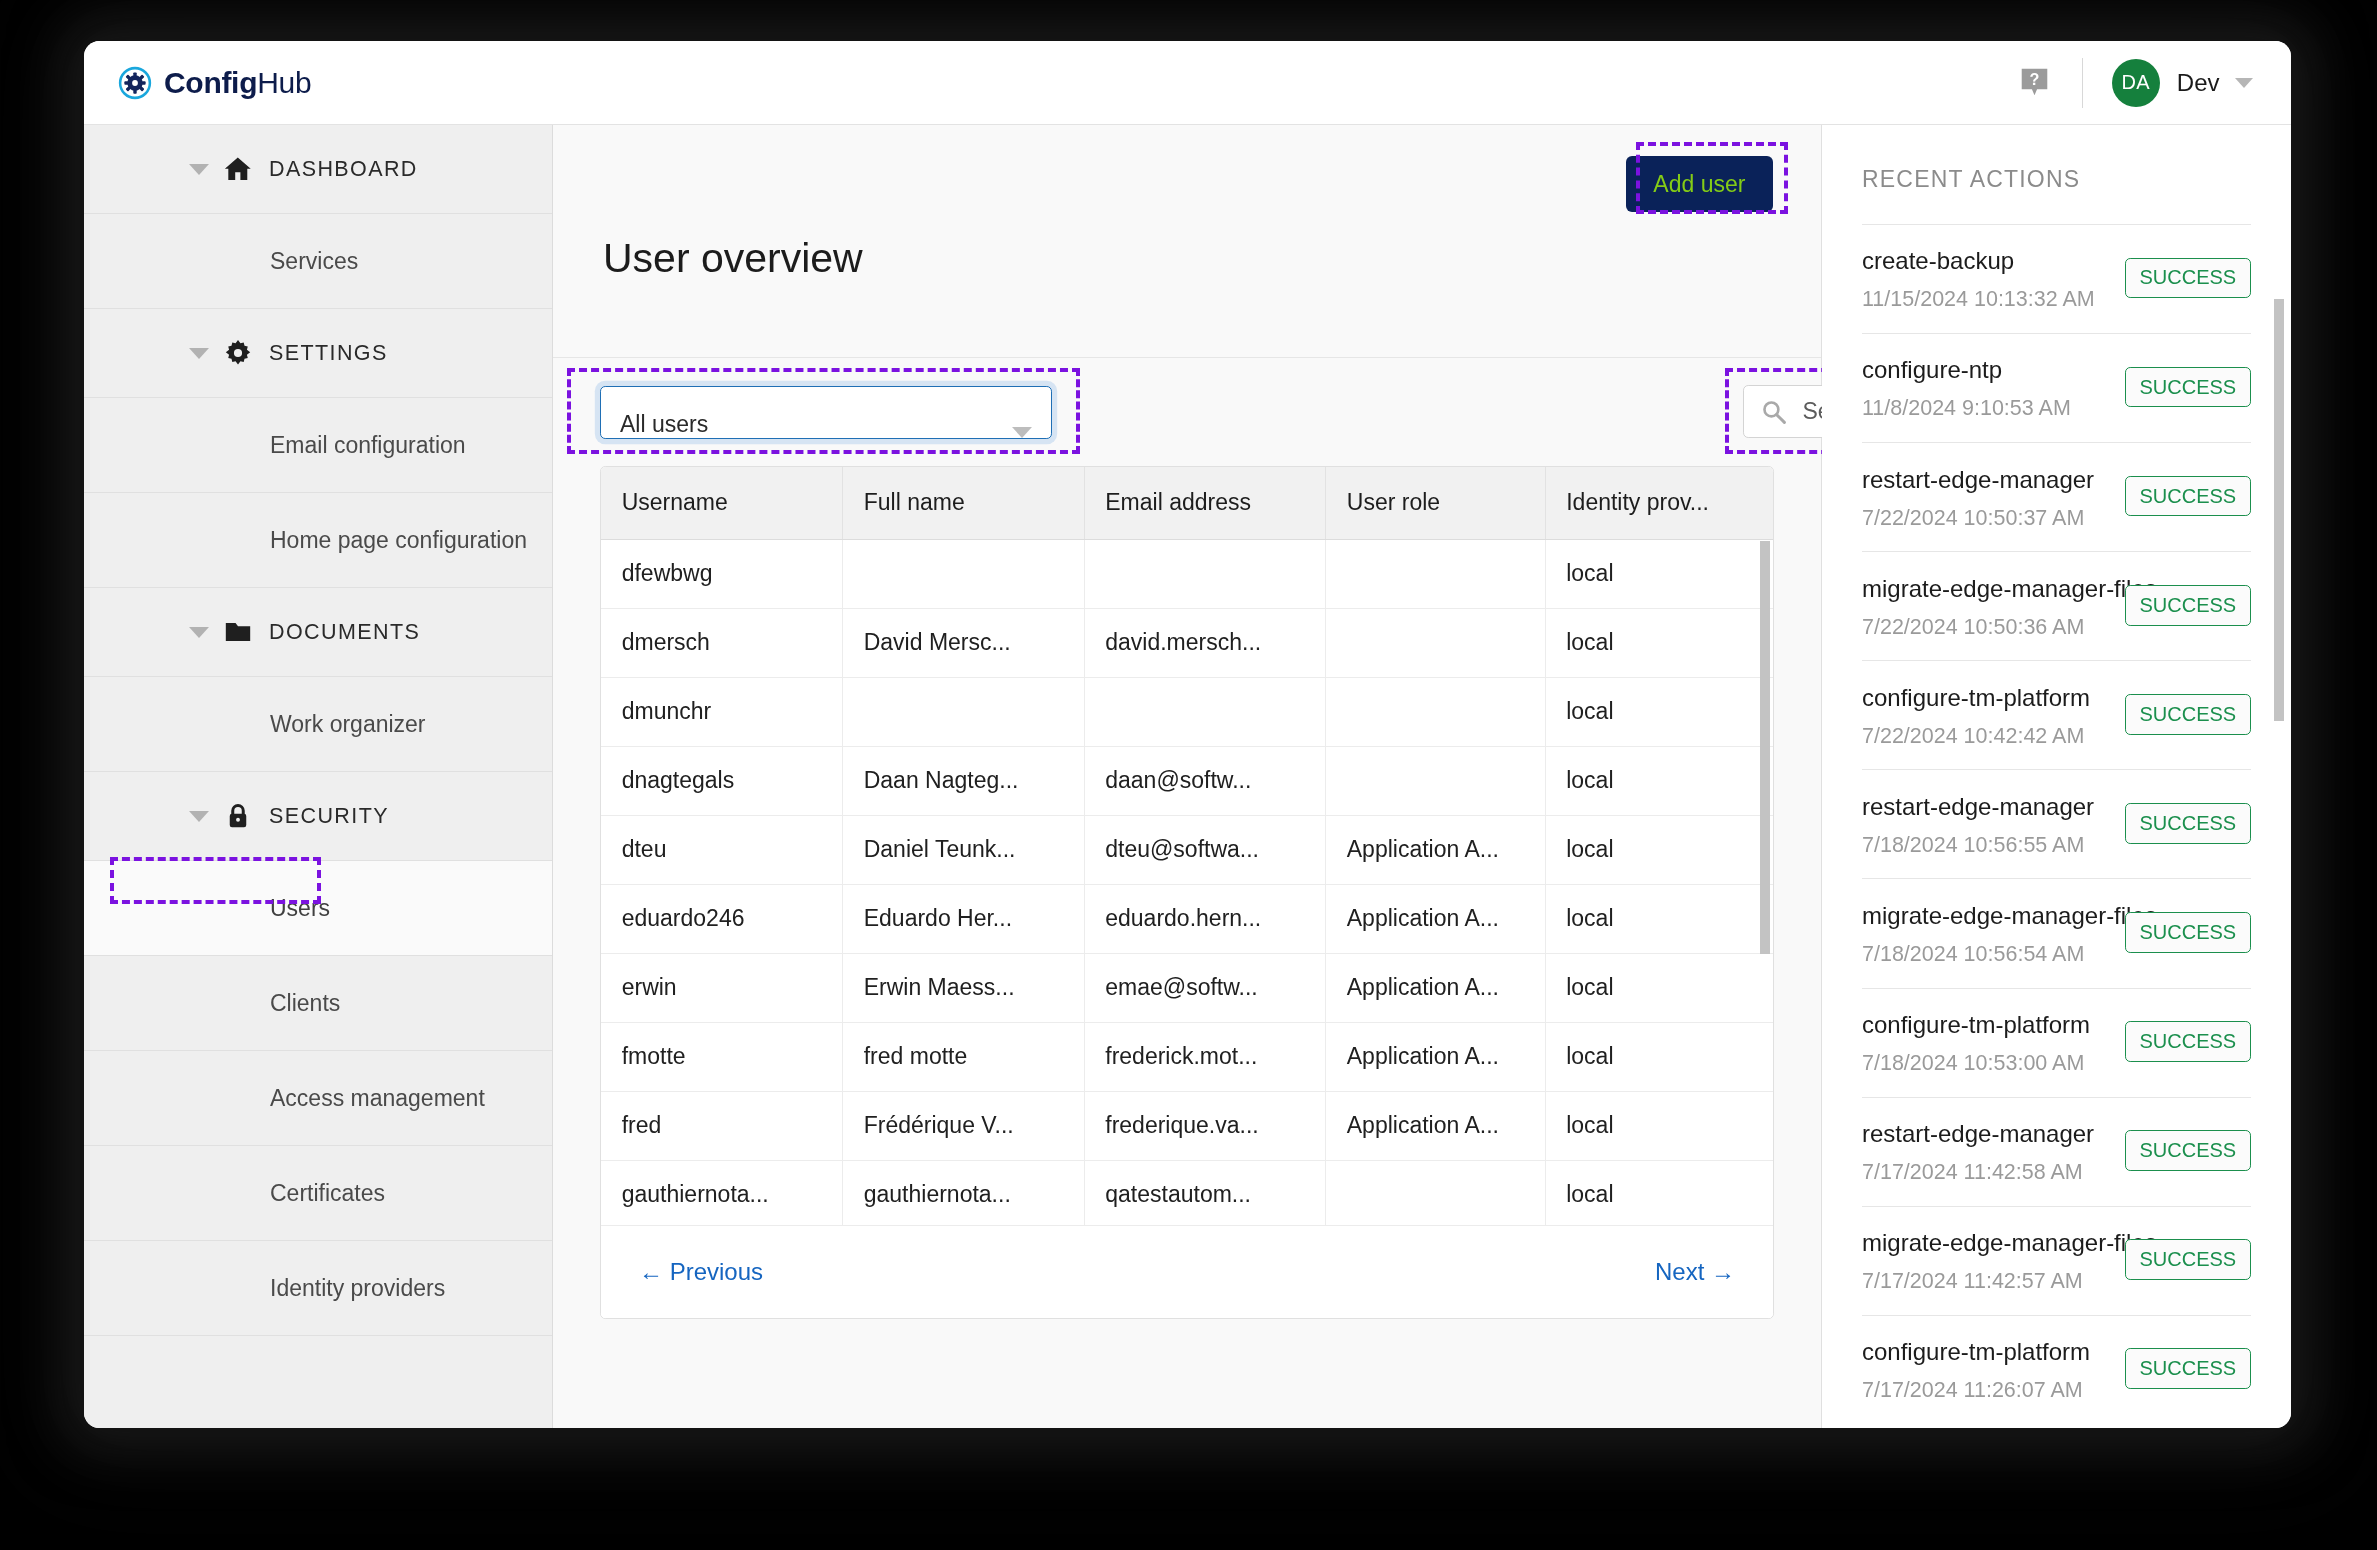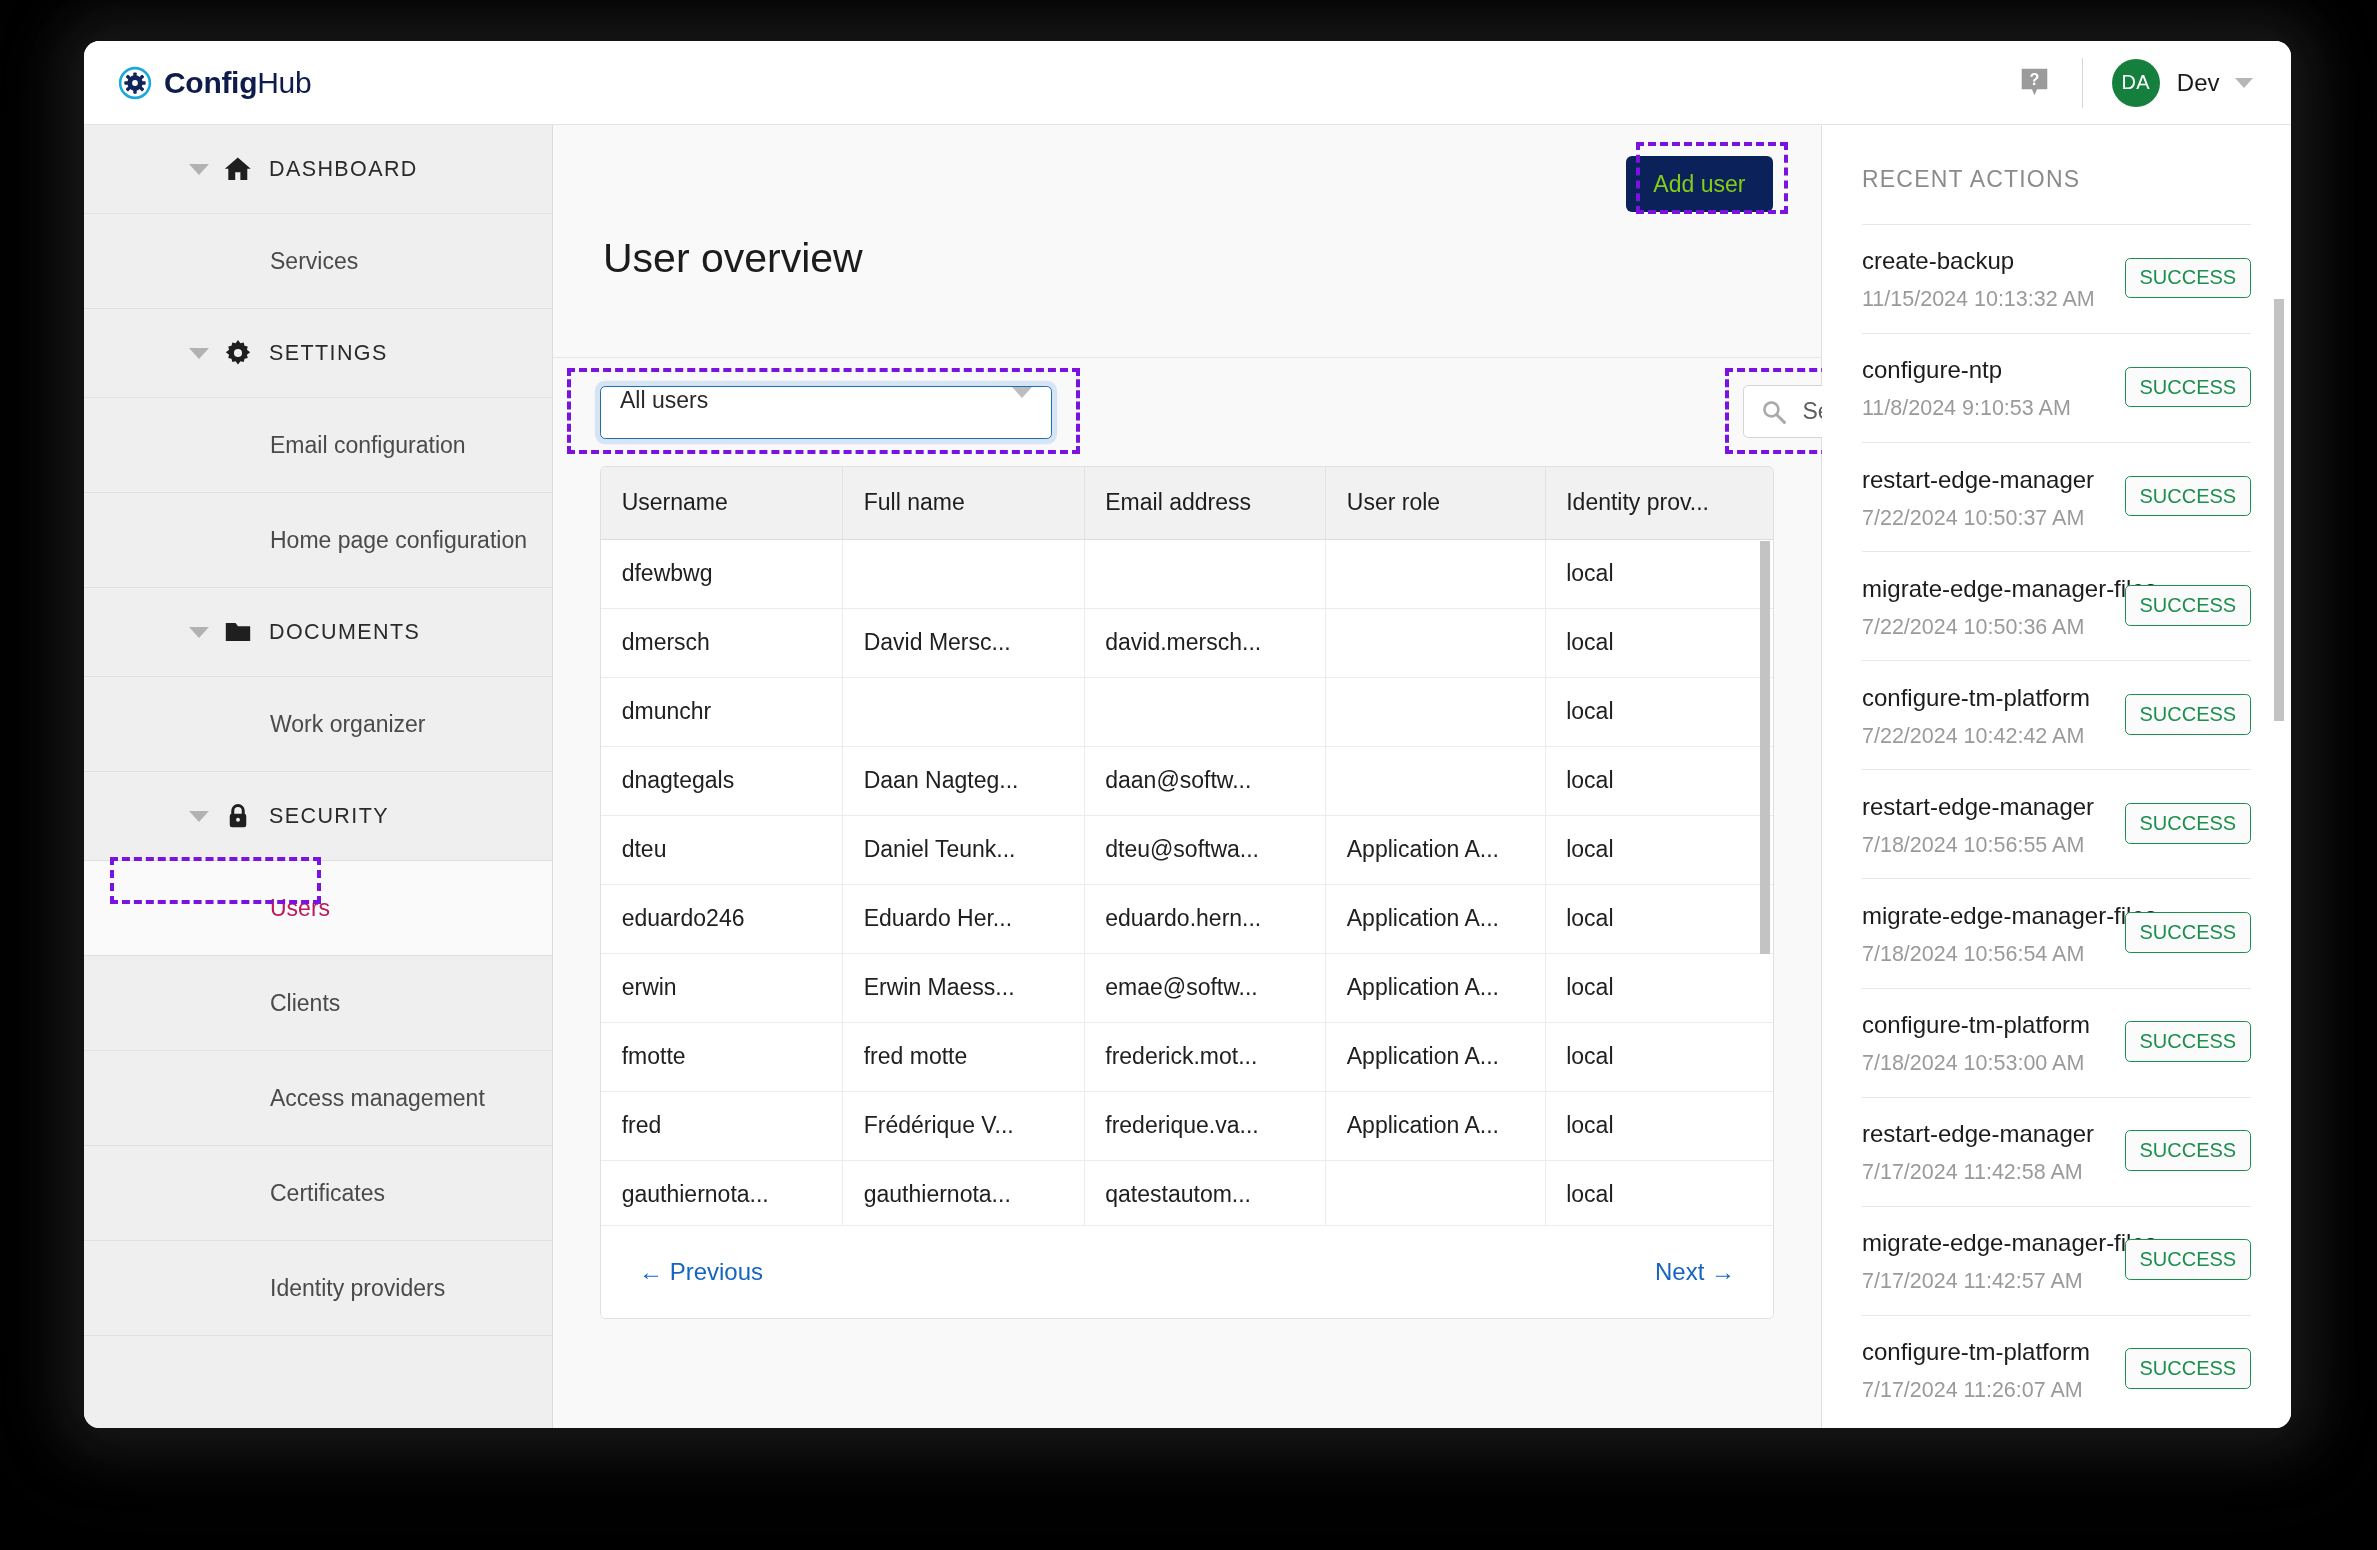--- a/index.html
+++ b/index.html
@@ -96,21 +96,21 @@
 
   .nav-item {
     height: 95px;
     display: flex; align-items: center;
     padding-left: 186px;
     border-bottom: 0.9px solid #e0e0e0;
     color: #4a4a4a;
     font-size: 23px;
     position: relative;
   }
-  .nav-item.active { background: #fafafa; color: #be185d; }
+  .nav-item.active { background: #fafafa; color: #404040; }
 
   
   .annot {
     position: absolute;
     border: 4.3px dashed #7b12e0;
     pointer-events: none;
     box-sizing: border-box;
   }
 
   
@@ -147,21 +147,21 @@
     display: flex; align-items: center;
     padding: 0 47px;
     position: relative;
   }
   .select-wrap {
     position: relative; width: 452px; height: 53px;
     border: 1.7px solid #1f6fb5;
     border-radius: 5.2px;
     background: #ffffff;
     box-shadow: 0 0 0 5.2px #d6e4f3;
-    display: flex; align-items: flex-start;
+    display: flex; align-items: flex-end;
     padding: 0 19px;
   }
   .select-wrap .sel-value { font-size: 23px; color: #2a2a2a; }
   .select-wrap .sel-caret {
     position: absolute; right: 19px;
     width: 0; height: 0;
     border-left: 10.3px solid transparent;
     border-right: 10.3px solid transparent;
     border-top: 11.2px solid #bdbdbd;
   }

